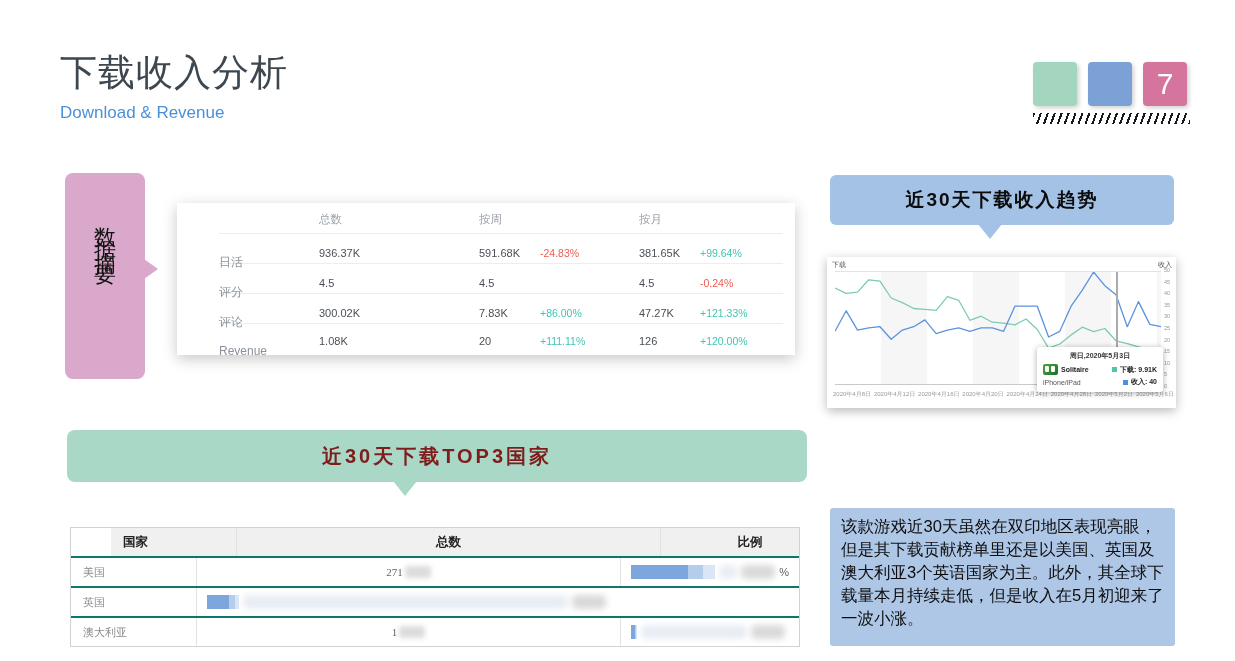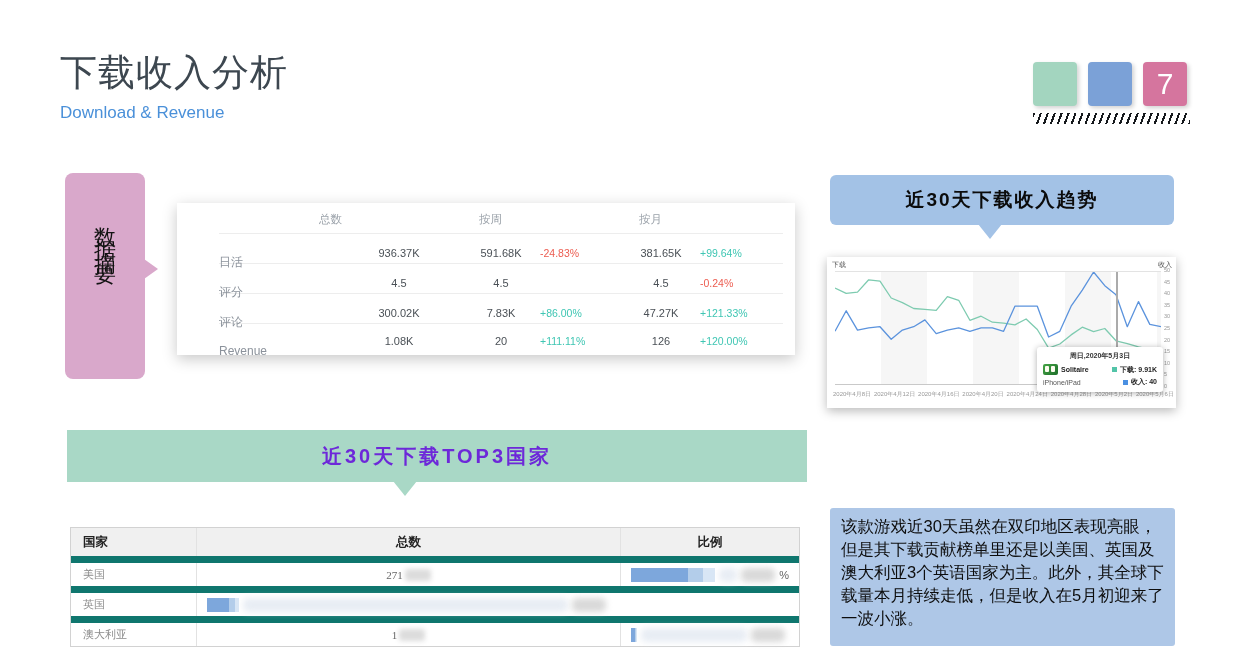--- a/index.html
+++ b/index.html
@@ -33,31 +33,31 @@
 
   
   .metrics-card { left:177px; top:203px; width:618px; height:152px; background:#fff;
                   box-shadow:0 4px 14px rgba(0,0,0,.22); padding-top:2px; }
   .m-row { display:grid; grid-template-columns:100px 160px 44px 116px 44px 1fr;
            align-items:center; height:30px; margin:0 12px 0 42px;
            border-top:1px solid #ededed; font-size:11px; }
   .m-row.header { height:28px; border-top:none; color:#9aa1a9; font-size:11.5px; }
   .h-total { grid-column:2; } .h-week { grid-column:3 / span 2; } .h-month { grid-column:5 / span 2; }
   .m-label { color:#8b929b; font-size:12px;margin-top:20px; }
-  .m-val   { color:#4a5056;text-align:center; }
+  .m-val   { color:#4a5056; }
   .delta   { font-size:10.5px;margin-left:17px; }
   .delta.pos { color:#3fc6b3; } .delta.neg { color:#ec5c50; }
 
   
   .blue-callout { left:830px; top:175px; width:344px; height:50px; background:#a3c2e6; border-radius:6px;
                   display:flex; align-items:center; justify-content:center;
                   font-size:19px; font-weight:bold; letter-spacing:2px; color:#0b0b0b; }
-  .green-callout { left:67px; top:430px; width:740px; height:52px; background:#a9d8c6; border-radius:0;
+  .green-callout { left:67px; top:430px; width:740px; height:52px; background:#a9d8c6; border-radius:8px;
                   display:flex; align-items:center; justify-content:center;
-                  font-size:20px; font-weight:bold; letter-spacing:3px; color:#6d28d9; }
+                  font-size:20px; font-weight:bold; letter-spacing:3px; color:#7f1d1d; }
   .tri-down { width:0; height:0; border-left:12px solid transparent; border-right:12px solid transparent; }
   .tri-blue  { left:978px; top:224px; border-top:15px solid #a3c2e6; }
   .tri-green { left:393px; top:481px; border-top:15px solid #a9d8c6; }
 
   
   .chart-card { left:827px; top:257px; width:349px; height:151px; background:#fff;
                 box-shadow:0 3px 10px rgba(0,0,0,.28); }
   .axis-label { position:absolute; top:3px; font-size:7px; color:#555; }
   .al-left { left:5px; } .al-right { right:4px; }
   .plot { position:absolute; left:8px; top:14px; width:326px; height:114px;
@@ -80,22 +80,22 @@
   .sw-g { background:#52c4a8; } .sw-b { background:#4a90e2; }
   .ml-auto { margin-left:auto; }
   .app-icon { width:15px; height:11px; border-radius:2px; flex:0 0 auto; position:relative;
               background:linear-gradient(135deg,#46a546,#1d6e2a); }
   .app-icon::before, .app-icon::after { content:""; position:absolute; top:2px; width:4px; height:6px;
               background:#fdfdf0; border-radius:1px; }
   .app-icon::before { left:2px; } .app-icon::after { left:8px; }
 
   
   .country-table { left:70px; top:527px; width:730px; border:1px solid #d2d2d2; background:#fff; }
-  .ct-row { display:grid; grid-template-columns:125px 424px 179px; height:30px; border-top:7px solid #0f766e; }
-  .ct-row.header { height:28px; background:#f0f0f0; border-top:none; }
+  .ct-row { display:grid; grid-template-columns:125px 424px 179px; height:30px; border-top:2px solid #0f766e; }
+  .ct-row.header { height:28px; background:#f0f0f0; border-top:none;margin-left:40px; }
   .cell { height:100%; display:flex; align-items:center; font-size:11px; }
   .cell + .cell { border-left:1px solid #e2e2e2; }
   .c-country { padding-left:12px; color:#8b8b8b; }
   .c-total { justify-content:center; gap:2px; color:#666;font-family:Liberation Serif, serif; }
   .c-ratio { padding:0 10px; gap:4px; }
   .ct-row.header .cell { font-weight:bold; font-size:12.5px; color:#222; justify-content:center; }
   .ct-row.header .c-country { justify-content:flex-start; }
   .bar { height:14px; background:linear-gradient(90deg,#7da7dc 0 68%,#b3cdea 68% 86%,#d8e6f5 86%); }
   .smudge { height:14px; flex:1; border-radius:5px; background:#e8edf4; filter:blur(3px); }
   .smudge.gray { flex:0 0 34px; background:#d9d9d9; }

